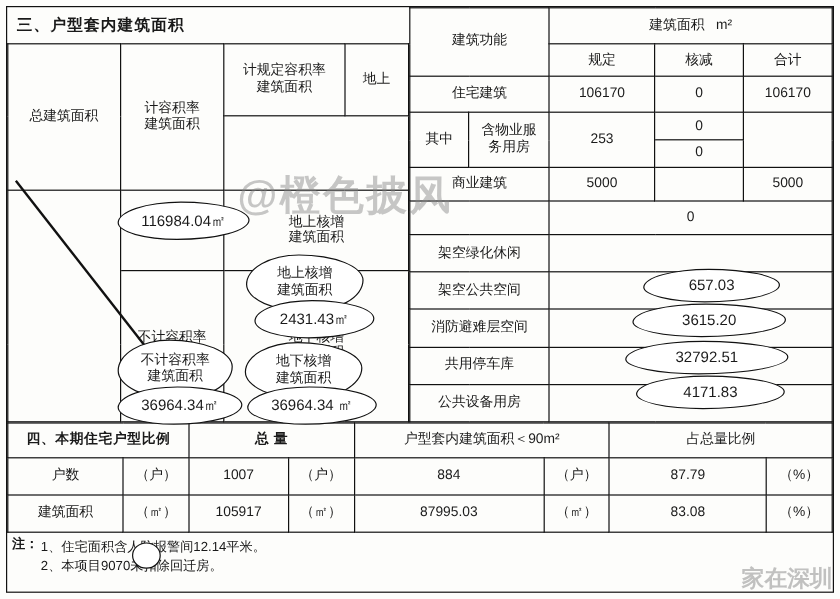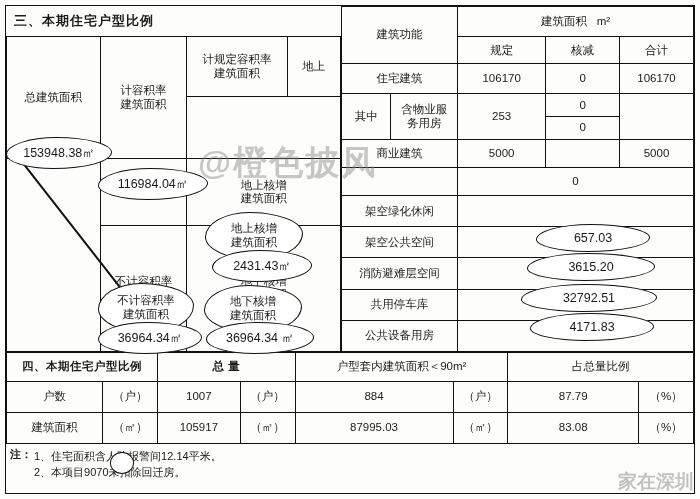--- a/index.html
+++ b/index.html
@@ -112,21 +112,21 @@
     color:rgba(120,120,120,.45);
   }
 </style>
 </head>
 <body>
 
 <div class="sheet">
 
   <div class="frame"></div>
 
-  <div class="sec-title">三、本期住宅户型比例</div>
+  <div class="sec-title">三、户型套内建筑面积</div>
 
   <div class="left-tab">
     <table class="grid">
       <colgroup>
         <col style="width:28%">
           <col style="width:26%">
           <col style="width:30%">
           <col style="width:16%">
       </colgroup>
       <tbody>
@@ -293,23 +293,20 @@
   <div class="notes">
     <span class="ntitle">注：</span>
     <div style="margin-left:24px;margin-top:-14px;">
       <div>1、住宅面积含人防报警间12.14平米。</div>
       <div>2、本项目9070未扣除回迁房。</div>
     </div>
   </div>
 
   <div class="strike" style="left:14px;top:150px;width:210px;transform:rotate(52deg);"></div>
 
-  <div class="bub-num" style="left:6px;top:137px;width:104px;height:30px;">
-    <span>153948.38㎡</span>
-  </div>
 
   <div class="bub-num" style="left:98px;top:168px;width:108px;height:30px;">
     <span>116984.04㎡</span>
   </div>
 
 
   <div class="bub-label" style="left:205px;top:212px;width:96px;height:46px;">
     地上核增<br>建筑面积
   </div>
   <div class="bub-num" style="left:212px;top:250px;width:98px;height:30px;">

